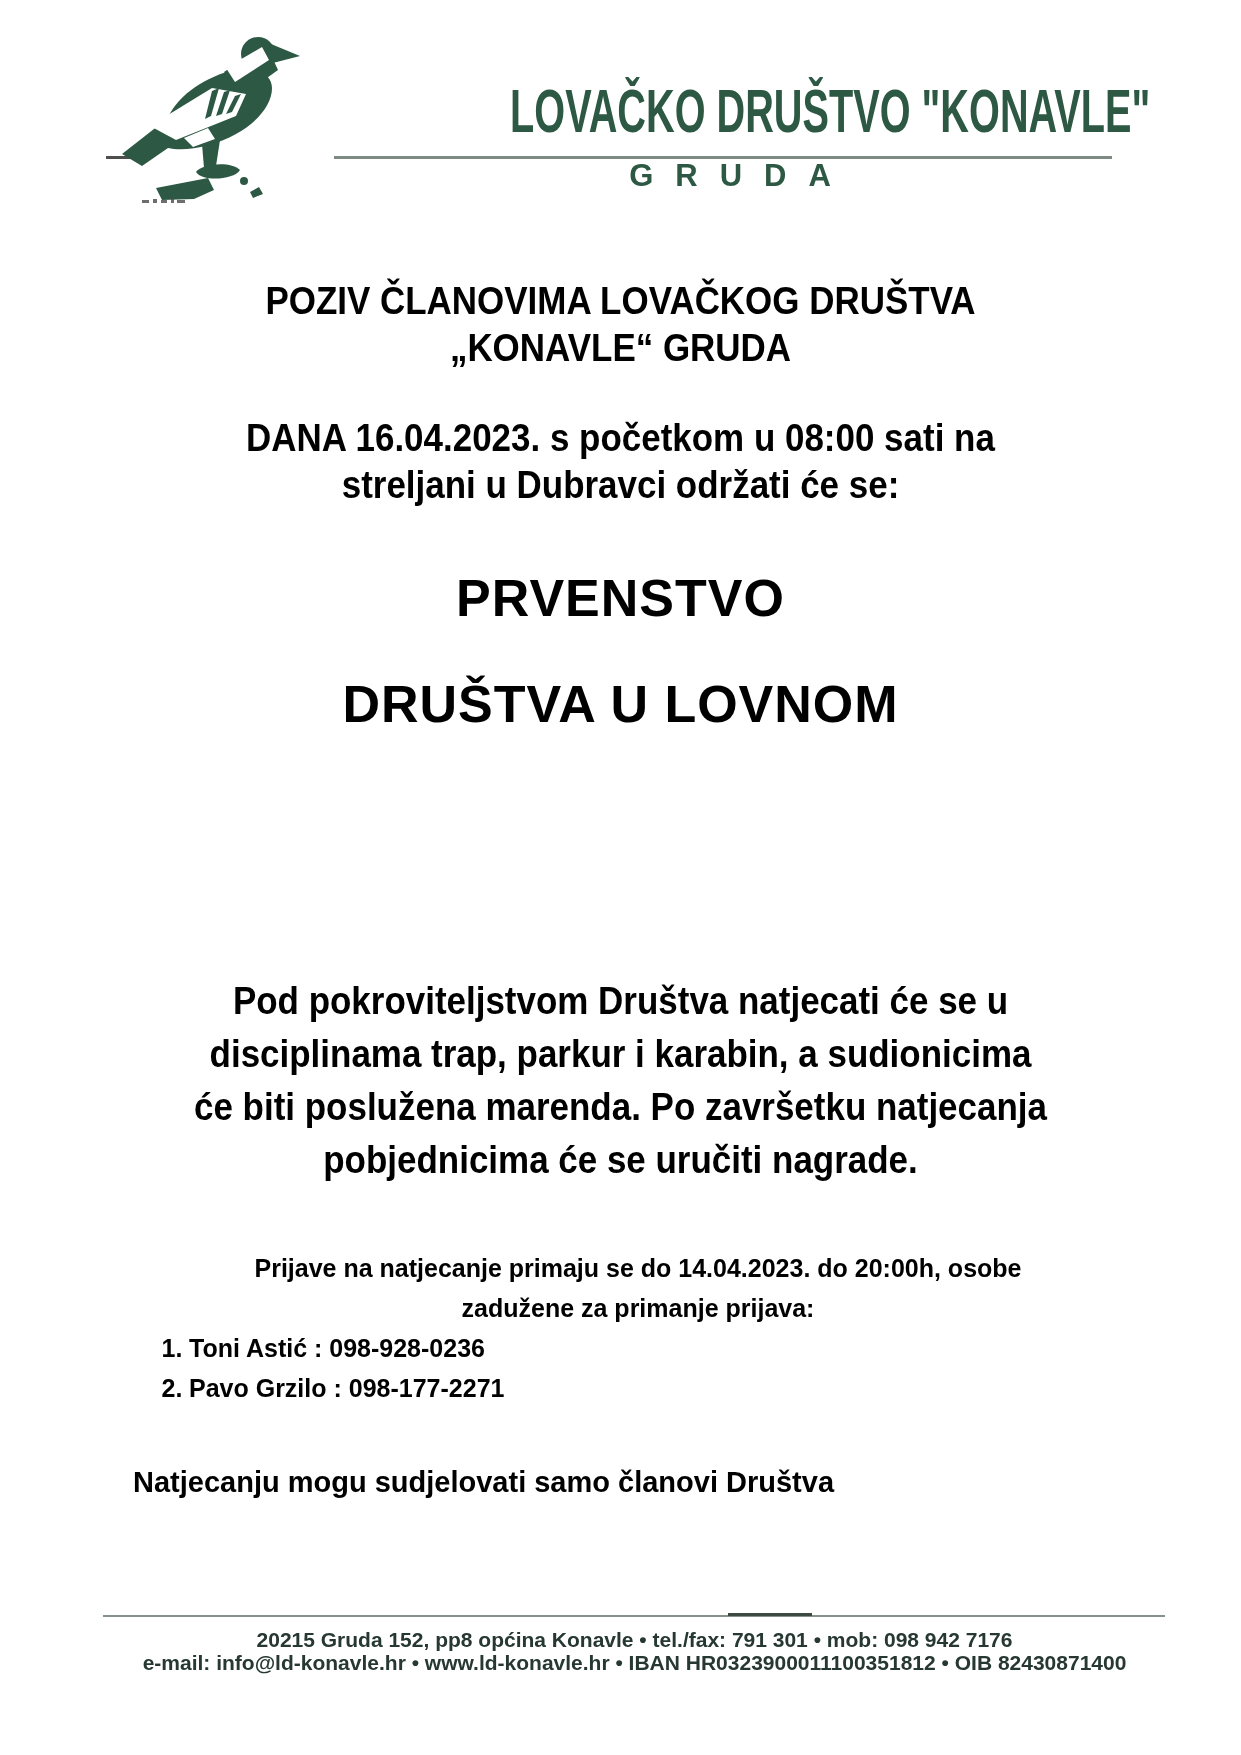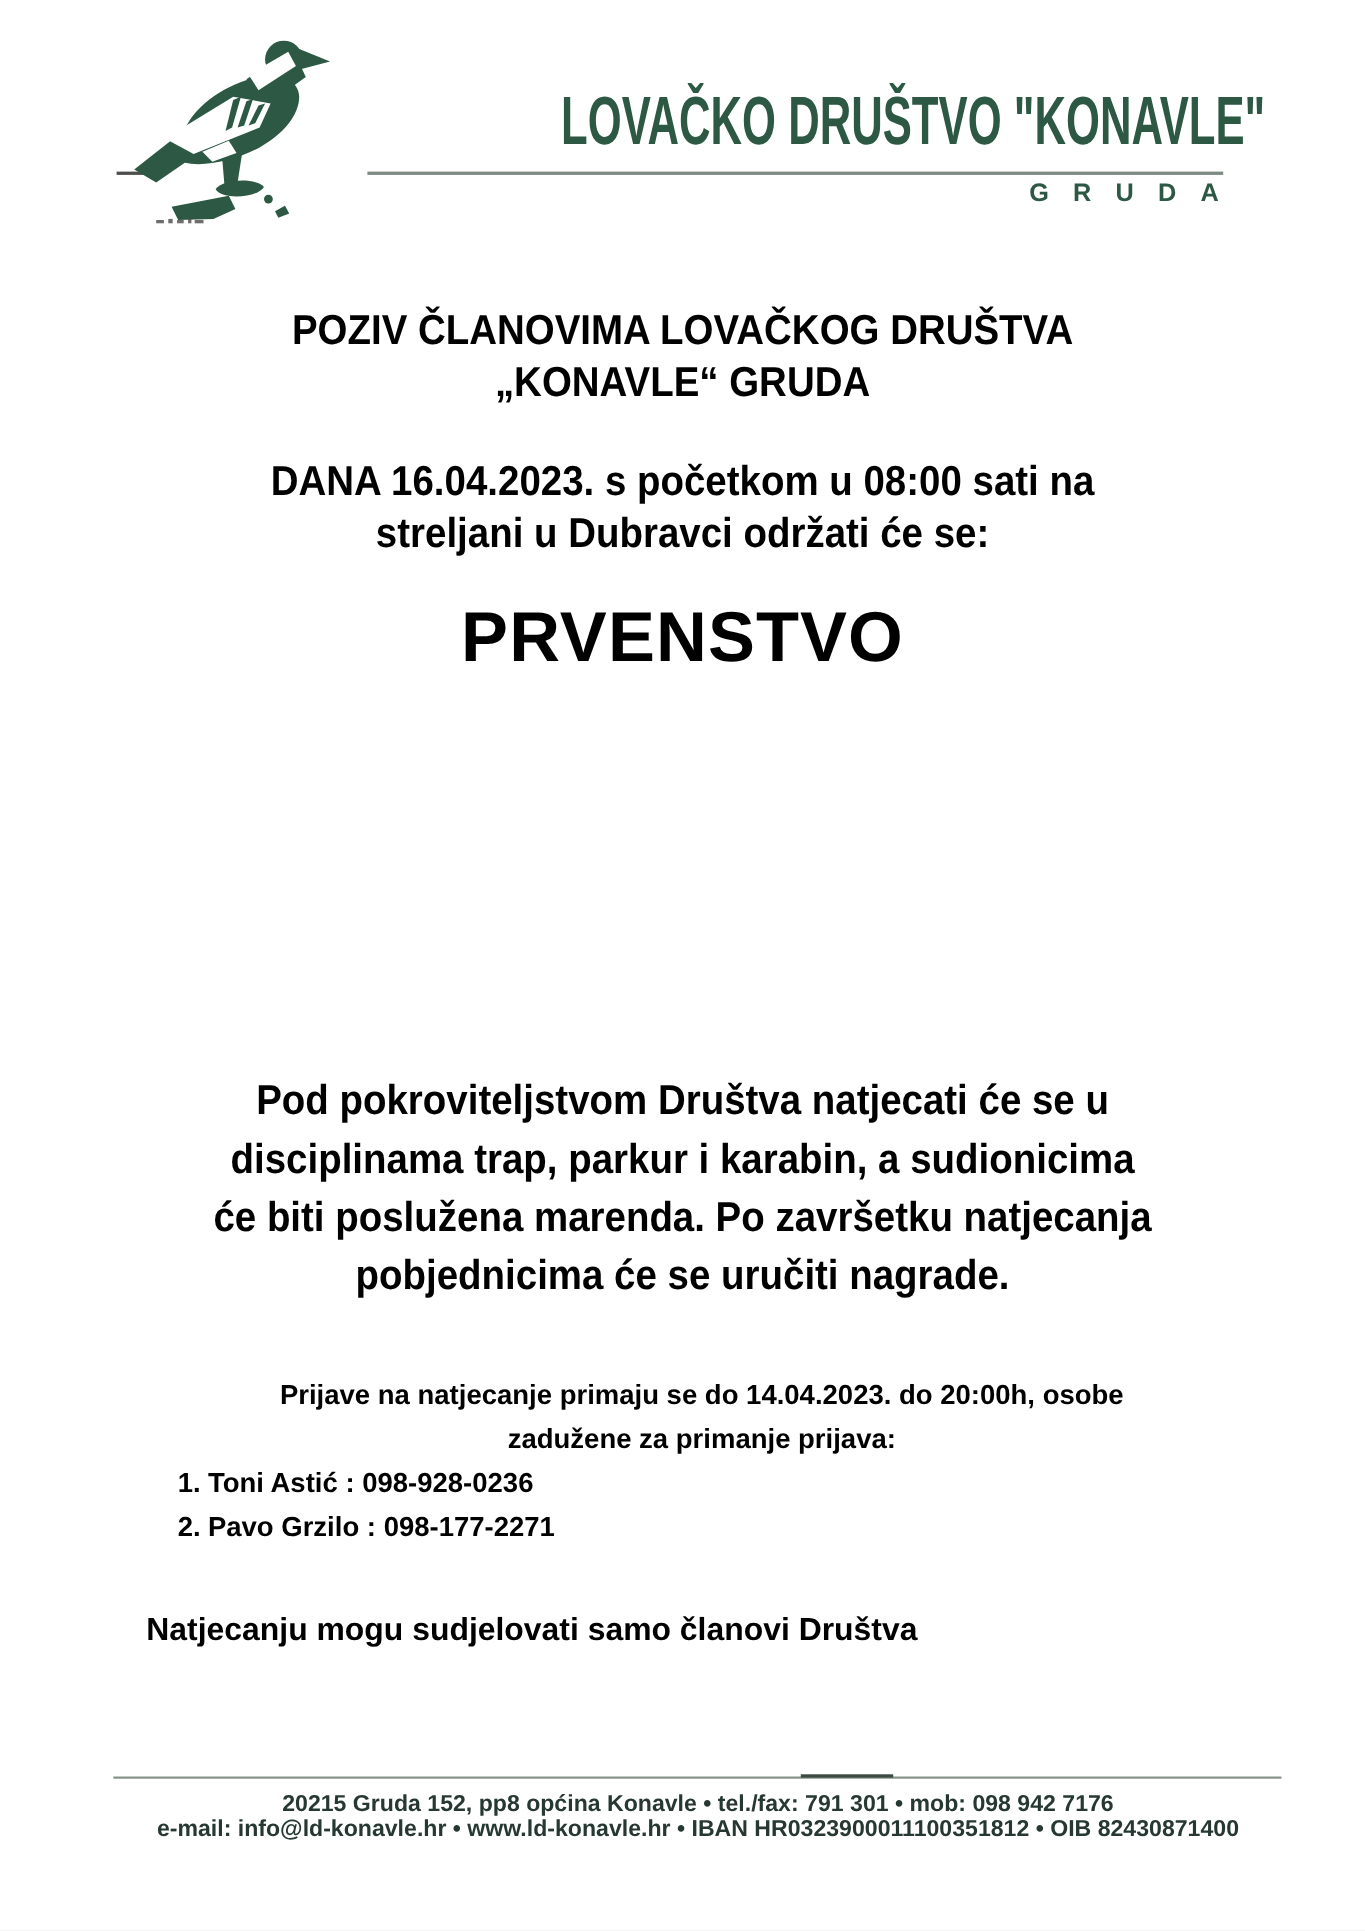--- a/index.html
+++ b/index.html
@@ -12,30 +12,30 @@
   .center { text-align:center; }
   .line { display:block; }
 
   
   .logo { left:116px; top:30px; width:186px; height:178px; }
   .rule-left { left:106px; top:156px; width:34px; height:3px; background:#4d4f4c; }
   .rule-main { left:334px; top:156px; width:778px; height:3px; background:#7e8b83; }
   .org-name-wrap { left:330px; top:80px; width:800px; height:64px; text-align:center;
                    font-size:62px; line-height:62px; color:var(--green); white-space:nowrap; }
   .org-name { display:inline-block; transform:scaleX(0.64); transform-origin:50% 50%; }
-  .org-place { left:330px; top:160px; width:800px; text-align:right; color:var(--green);
-               font-size:23px; line-height:31px; letter-spacing:22px; text-indent:22px; }
+  .org-place { left:330px; top:160px; width:800px; text-align:center; color:var(--green);
+               font-size:31px; line-height:31px; letter-spacing:22px; text-indent:22px; }
 
   
   .sx92 { transform:scaleX(0.92); transform-origin:50% 0; }
 
   
   .poziv   { left:90px; top:278px;  width:1061px; font-size:38px; line-height:47px; }
   .dana    { left:90px; top:415px;  width:1061px; font-size:38px; line-height:47px; }
-  .event-title { left:90px; top:526px; width:1061px; font-size:64px; line-height:106px; letter-spacing:1px; }
+  .event-title { left:90px; top:545px; width:1061px; font-size:52px; line-height:106px; letter-spacing:1px; }
   .details { left:90px; top:975px;  width:1061px; font-size:38px; line-height:53px; }
 
   .reg  { left:133px; top:1248px; width:1010px; font-size:25px; line-height:40px;text-align:center; }
   .contact-row { display:flex; margin-left:22px; }
   .contact-row .num { width:34px; flex:0 0 auto; }
   .note-line { left:133px; top:1462px; width:1010px; font-size:29px; line-height:40px; }
 
   
   .sep-main { left:103px; top:1615px; width:1062px; height:2px; background:#85928a; }
   .sep-dark { left:728px; top:1613px; width:84px;  height:3px; background:#3c4a42; }
@@ -102,20 +102,21 @@
     <span class="line">„KONAVLE“ GRUDA</span>
   </div>
 
   <div class="abs center dana sx92">
     <span class="line">DANA 16.04.2023. s početkom u 08:00 sati na</span>
     <span class="line">streljani u Dubravci održati će se:</span>
   </div>
 
   <div class="abs center event-title">
     <span class="line">PRVENSTVO</span>
+    <span class="line">DRUŠTVA U LOVNOM</span>
   </div>
 
   <div class="abs center details sx92">
     <span class="line">Pod pokroviteljstvom Društva natjecati će se u</span>
     <span class="line">disciplinama trap, parkur i karabin, a sudionicima</span>
     <span class="line">će biti poslužena marenda. Po završetku natjecanja</span>
     <span class="line">pobjednicima će se uručiti nagrade.</span>
   </div>
 
   <div class="abs reg">

